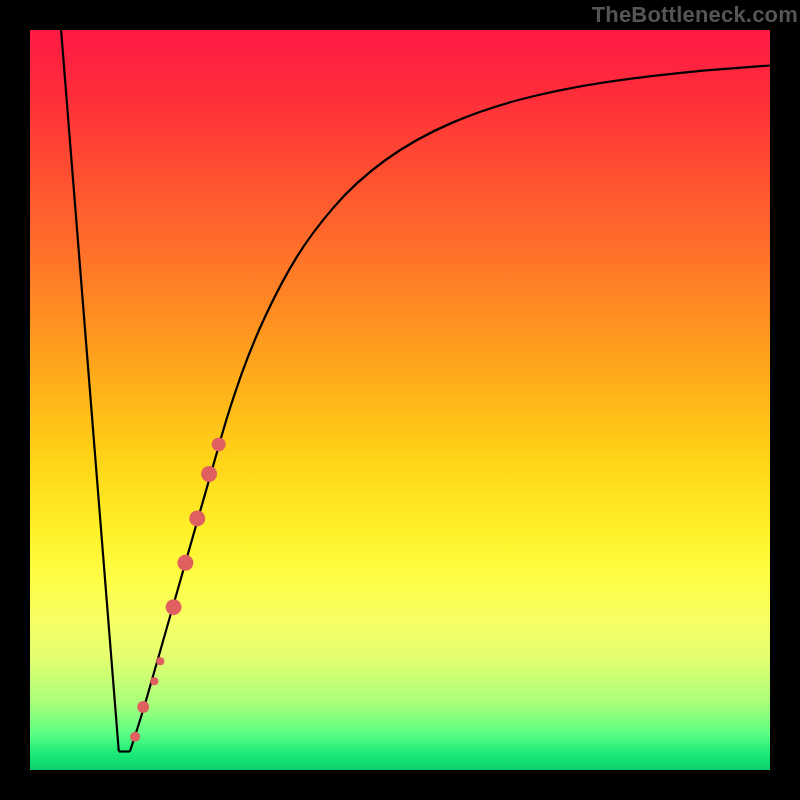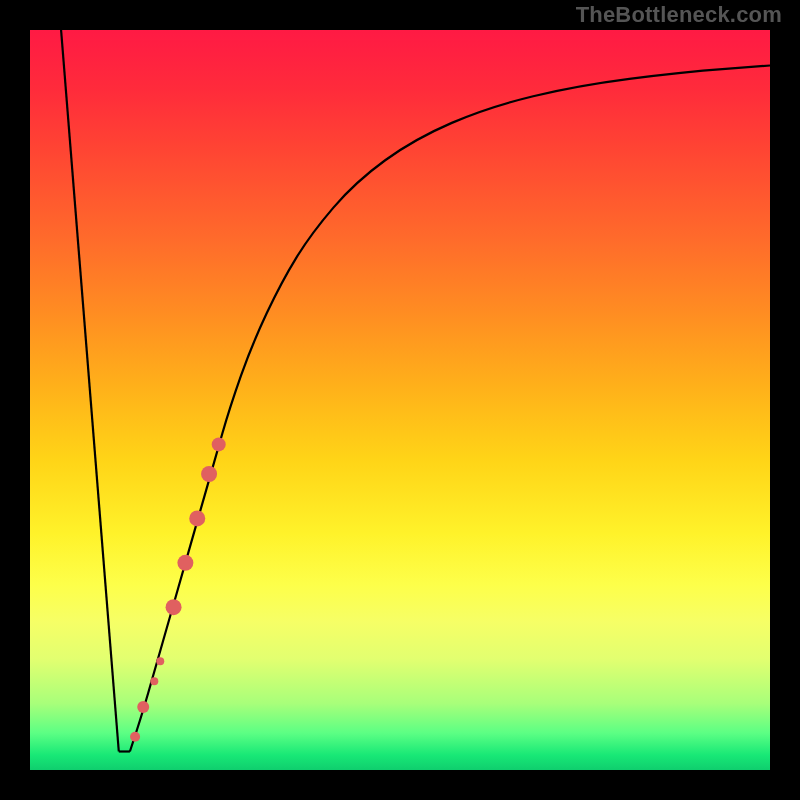--- a/index.html
+++ b/index.html
@@ -1,20 +1,20 @@
 <!DOCTYPE html>
 <html><head>
 <meta charset="utf-8">
 <style>
   * { margin: 0; padding: 0; box-sizing: border-box; }
   body { background: #000; width: 800px; height: 800px; overflow: hidden; position: relative; }
   .watermark {
     position: absolute;
     top: 2px;
-    right: 18px;
+    right: 2px;
     font-family: Arial, Helvetica, sans-serif;
     font-size: 22px;
     font-weight: bold;
     color: #555555;
     z-index: 10;
     letter-spacing: 0.2px;
   }
   .plot-area {
     position: absolute;
     left: 30px;

